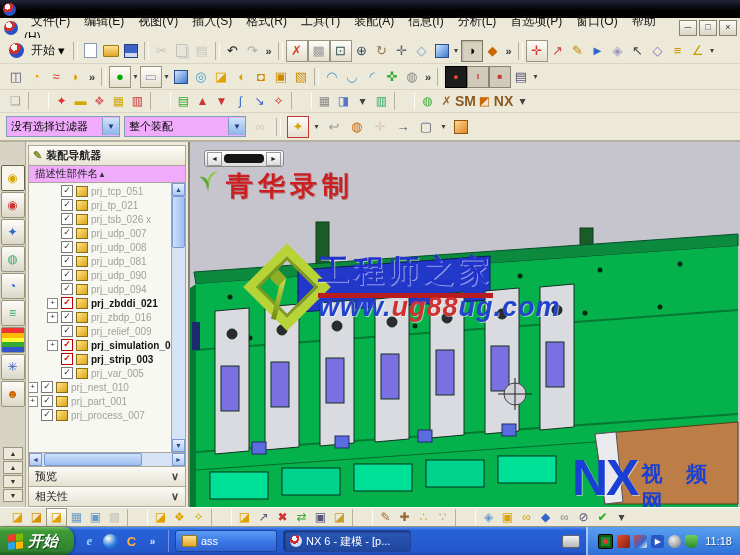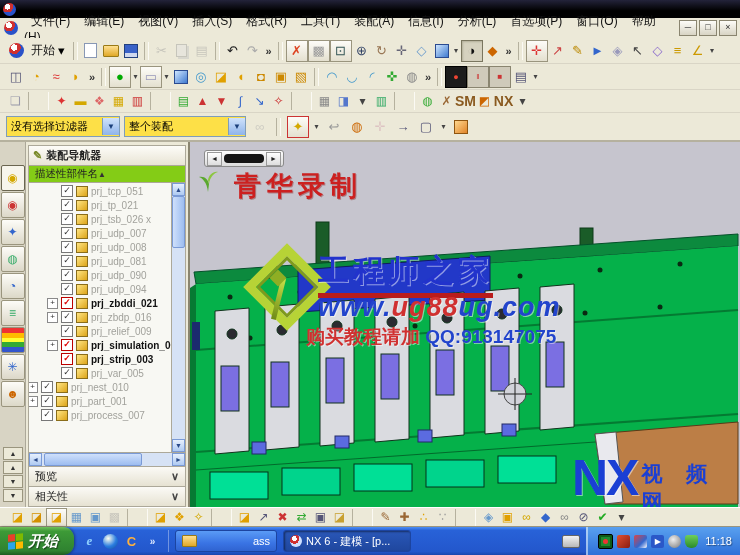--- a/index.html
+++ b/index.html
@@ -38,35 +38,35 @@
   .ic-cube::before{content:"";width:12px;height:12px;background:linear-gradient(135deg,#cfe6ff,#3f7ad0);border:1px solid #2a4a90;}
   .ic-cubeo::before{content:"";width:12px;height:12px;background:linear-gradient(135deg,#ffd890,#e08428);border:1px solid #8f5510;}
   .ic-copy::before{content:"";width:9px;height:11px;background:#e2e2e2;border:1px solid #9a9a9a;box-shadow:2px 2px 0 0 #c2c2c2;}
   .nxlogo::before{content:"";width:15px;height:15px;border-radius:50%;background:radial-gradient(circle at 35% 30%,#fff 0 22%,#d03030 22% 45%,#2a52c8 45% 100%);}
   .rec{background:#1c1c1c;border:1px solid #000;}
   .rec .g{color:#e43;font-size:9px;}
   .recg{background:#cfcaba;border:1px solid #8a8570;}
   .recg .g{color:#c33;font-size:8px;}
   
   #selbar{left:0;top:113px;width:740px;height:29px;background:#ece9d8;border-bottom:2px solid #b5b19e;display:flex;align-items:center;padding-left:6px;box-sizing:border-box;gap:4px;}
-  .xpselect{height:19px;border:1px solid #7f9db9;background:#fde047;display:flex;align-items:center;font-size:11px;}
+  .xpselect{height:19px;border:1px solid #7f9db9;background:#f0abfc;display:flex;align-items:center;font-size:11px;}
   .xpselect .val{padding:0 4px;flex:1;white-space:nowrap;overflow:hidden;}
   .xpselect .btn{width:16px;height:17px;background:linear-gradient(#cfe2fb,#8fb4ea);border-left:1px solid #7f9db9;color:#1a3f7a;font-size:8px;display:flex;align-items:center;justify-content:center;}
   
   #main{left:0;top:142px;width:740px;height:365px;}
   #resbar{left:0;top:0;width:26px;height:365px;background:#d8d4c4;border-right:1px solid #aca899;padding-top:22px;box-sizing:border-box;}
   .res-tab{width:22px;height:24px;margin:1px auto;border:1px solid #9a957e;border-radius:2px;background:linear-gradient(#fdfcf8,#dcd8c8);display:flex;align-items:center;justify-content:center;font-size:12px;}
   .res-tab.active{background:#f7f5ec;border-color:#6a6550;}
   .res-tab.rainbow{background:linear-gradient(#e33 20%,#fb0 20% 40%,#ff3 40% 60%,#3a3 60% 80%,#35c 80%);}
   #res-spins{position:absolute;left:2px;bottom:4px;width:22px;}
   .spin{width:18px;height:11px;margin:1px auto;border:1px solid #9a957e;background:#ece9d8;font-size:7px;display:flex;align-items:center;justify-content:center;color:#333;}
   #navpanel{left:26px;top:0;width:164px;height:365px;background:#ece9d8;border-right:2px solid #8a8570;box-sizing:border-box;display:flex;flex-direction:column;padding:3px 2px 0 2px;}
   #nav-title{height:19px;border:1px solid #aca899;background:linear-gradient(#fdfcf8,#e8e4d4);display:flex;align-items:center;font-size:11px;font-weight:bold;color:#222;padding:0 4px;gap:4px;}
   #nav-title .pen{color:#7a8a2a;font-size:11px;}
-  #nav-colhdr{height:16px;border:1px solid #aca899;border-top:none;background:#84cc16;display:flex;align-items:center;font-size:10.5px;color:#222;padding:0 6px;}
+  #nav-colhdr{height:16px;border:1px solid #aca899;border-top:none;background:#f0abfc;display:flex;align-items:center;font-size:10.5px;color:#222;padding:0 6px;}
   #nav-colhdr .sort{font-size:8px;color:#333;}
   #tree-wrap{flex:1;border:1px solid #aca899;border-top:none;background:#f8f8f3;position:relative;overflow:hidden;}
   #tree{position:absolute;left:0;top:0;right:13px;bottom:0;padding-top:1px;}
   .tree-row{height:14px;display:flex;align-items:center;font-size:10px;color:#a2a29c;gap:3px;white-space:nowrap;}
   .tree-row.lv2{padding-left:30px;}
   .tree-row.lv1{padding-left:10px;}
   .t-plus{width:9px;height:9px;border:1px solid #8a8a8a;background:#fff;font-size:8px;line-height:7px;text-align:center;color:#333;visibility:hidden;flex:0 0 auto;margin-left:-12px;}
   .tree-row.plus .t-plus{visibility:visible;}
   .t-check{width:10px;height:10px;border:1px solid #777;background:#fff;font-size:9px;line-height:9px;text-align:center;color:#333;flex:0 0 auto;}
   .tree-row.red .t-check{color:#d00;border-color:#b00;font-weight:bold;}
@@ -81,21 +81,21 @@
   #hthumb{flex:0 0 96px;margin-left:2px;background:linear-gradient(#cfe0fb,#9dbdf0);border:1px solid #7a9ad6;border-radius:2px;}
   #hs-sp{flex:1;}
   .fold-bar{height:19px;border:1px solid #aca899;border-top:none;background:linear-gradient(#fbfaf6,#e6e2d2);display:flex;align-items:center;font-size:11px;color:#222;padding:0 6px;}
   .fold-bar .chev{margin-left:auto;font-size:11px;color:#444;font-weight:bold;}
   
   #viewport{left:190px;top:0;width:550px;height:365px;background:#c6c5ce;overflow:hidden;}
   #model{position:absolute;left:0;top:0;}
   #scrub{left:14px;top:8px;width:80px;height:17px;background:linear-gradient(#fdfdfd,#dcdcdc);border:1px solid #8a8a8a;border-radius:3px;display:flex;align-items:center;gap:2px;padding:0 2px;box-sizing:border-box;}
   #scrub .sarr{width:13px;height:12px;border:1px solid #999;background:linear-gradient(#fff,#ddd);font-size:7px;display:flex;align-items:center;justify-content:center;color:#222;}
   #scrub .sbar{flex:1;height:9px;background:#151515;border-radius:4px;}
-  #recmark{left:8px;top:26px;display:flex;align-items:flex-start;gap:16px;}
+  #recmark{left:8px;top:26px;display:flex;align-items:flex-start;gap:8px;}
   #recmark .txt{font-size:27px;font-weight:bold;color:#cc2020;letter-spacing:5px;text-shadow:1px 1px 0 rgba(120,0,0,.35);}
   #wm-logo{left:52px;top:106px;width:72px;height:76px;}
   #wm-logo .d1{position:absolute;left:14px;top:8px;width:44px;height:44px;transform:rotate(45deg);border:9px solid #b7d336;background:transparent;box-shadow:inset 0 0 0 3px #7f9a1e;}
   #wm-logo .d2{position:absolute;left:30px;top:24px;width:12px;height:12px;transform:rotate(45deg);background:#8fae24;}
   #wm-logo .stem{position:absolute;left:34px;top:30px;width:5px;height:42px;background:linear-gradient(#c8e048,#6f8a16);transform:rotate(14deg);}
   #wm-title{left:128px;top:108px;font-size:31px;font-weight:bold;color:#2233cc;letter-spacing:4px;border-bottom:5px solid #b91c1c;padding-bottom:1px;text-shadow:1px 1px 0 rgba(255,255,255,.5);}
   #wm-url{left:128px;top:150px;font-size:27px;font-weight:bold;font-style:italic;letter-spacing:1px;text-shadow:1px 1px 0 rgba(255,255,255,.5);}
   #wm-url .b{color:#2244cc;} #wm-url .r{color:#d03030;}
   #wm-buy{left:116px;top:182px;font-size:19px;font-weight:bold;text-shadow:1px 1px 0 rgba(255,255,255,.45);}
   #wm-buy .r{color:#d03030;} #wm-buy .b{color:#2244cc;}
@@ -855,23 +855,20 @@
 
     <div id="wm-logo" class="abs">
       <span class="d1"></span>
         <span class="stem"></span>
         <span class="d2"></span>
     </div>
     <div id="wm-title" class="abs">工程师之家</div>
     <div id="wm-url" class="abs">
       <span class="b">www.</span><span class="r">ug88</span><span class="b">ug.com</span>
     </div>
-    <div id="wm-buy" class="abs">
-      <span class="r">购买教程请加</span><span class="b"> QQ:913147075</span>
-    </div>
 
 
     <div id="nxbrand" class="abs">
       <span class="nx">NX</span>
       <span class="col">
         <span class="cjk">视 频 网</span>
 
       </span>
     </div>
   </div>
@@ -975,21 +972,21 @@
         <i class="f4"></i>
       </span>
     <span class="lbl">开始</span>
   </div>
   <div id="quick">
     <span class="ql ie">e</span>
     <span class="ql orb"></span>
     <span class="ql cc">C</span>
     <span class="ql more">»</span>
   </div>
-  <div class="taskbtn" style="width:102px;justify-content:space-between;">
+  <div class="taskbtn" style="width:102px;">
     <span class="fico"></span>
     <span>ass</span>
   </div>
   <div class="taskbtn active" style="width:128px;">
     <span class="nico"></span>
     <span>NX 6 - 建模 - [p...</span>
   </div>
   <span id="kbd"></span>
   <div id="tray">
     <span class="tri rec"></span>

